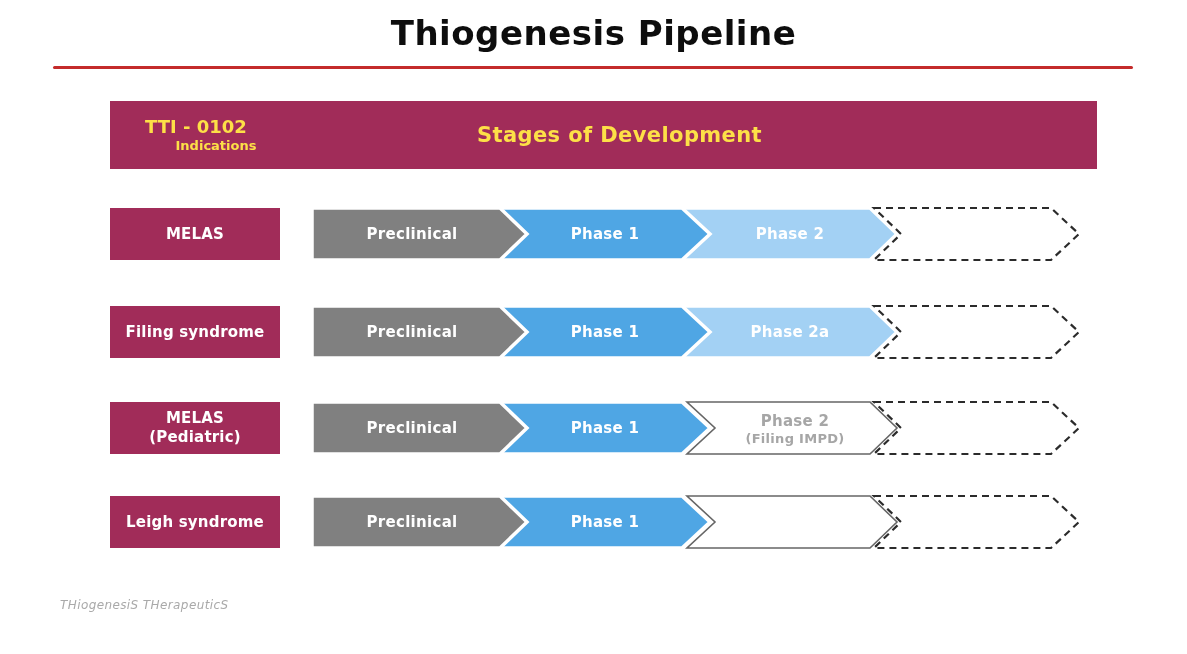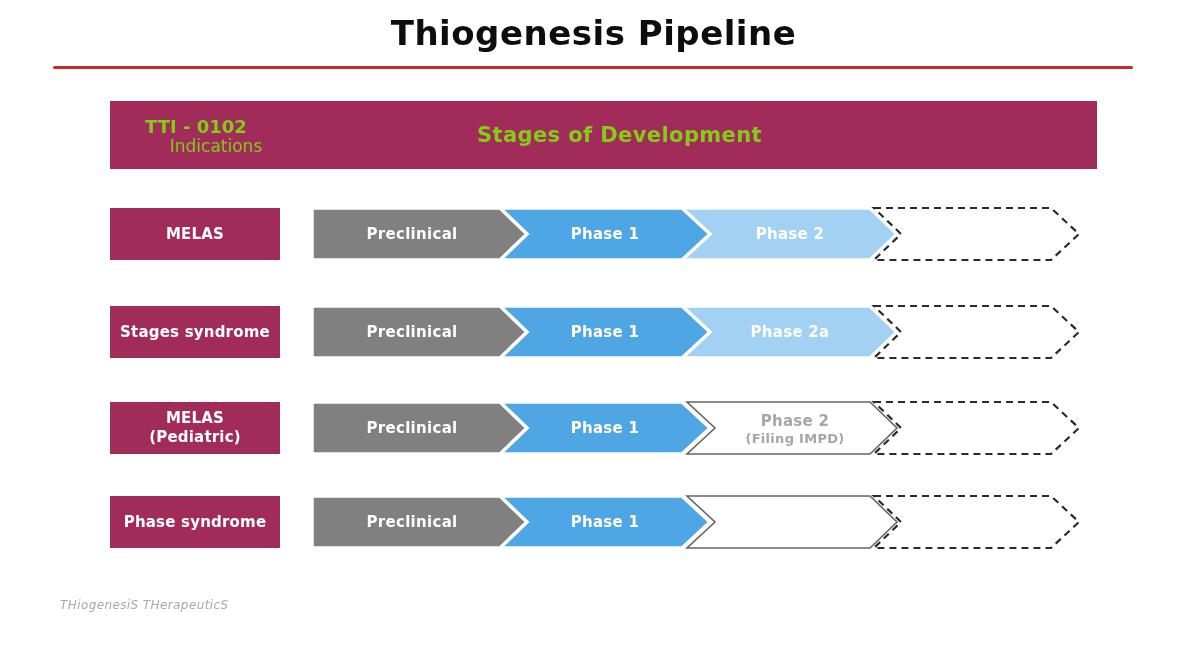--- a/index.html
+++ b/index.html
@@ -10,28 +10,28 @@
   .title{
     position:absolute;top:12px;left:0;right:0;text-align:center;
     font-size:34px;font-weight:bold;color:#0d0d0d;letter-spacing:.5px;margin:1px;
   }
   .accent-line{
     position:absolute;top:66px;left:53px;width:1080px;height:3px;
     background:var(--accent_line);border-radius:2px;
   }
   .header-bar{
     position:absolute;top:101px;left:110px;width:987px;height:68px;
-    background:var(--maroon);color:#84cc16;
+    background:var(--maroon);color:#fde047;
   }
   .header-left{
     position:absolute;left:0;top:0;width:172px;height:100%;
     display:flex;flex-direction:column;justify-content:center;align-items:center;
   }
   .header-left .product{font-size:18px;font-weight:bold;line-height:22px;}
-  .header-left .product-sub{font-size:17px;font-weight:normal;line-height:16px;margin-left:40px;}
+  .header-left .product-sub{font-size:13px;font-weight:bold;line-height:16px;margin-left:40px;}
   .header-title{
     position:absolute;left:0;right:0;top:0;height:100%;
     display:flex;align-items:center;justify-content:center;
     font-size:21px;font-weight:bold;letter-spacing:.4px;margin-left:32px;
   }
   .row-label{
     position:absolute;left:110px;width:170px;height:52px;
     background:var(--maroon);color:#fff;font-weight:bold;font-size:15px;
     display:flex;flex-direction:column;justify-content:center;align-items:center;
     text-align:right;line-height:19px;letter-spacing:.2px;
@@ -77,21 +77,21 @@
     <polygon class="s-lblue" points="370,2 558,2 585,28 558,54 370,54"></polygon>
     <polygon class="s-blue" points="188,2 370,2 398,28 370,54 188,54"></polygon>
     <polygon class="s-gray" points="0,2 188,2 215,28 188,54 0,54"></polygon>
     <polygon class="s-dashed" points="562,2 739,2 767,28 739,54 562,54 589,28"></polygon>
     <text class="a-text" x="100" y="33">Preclinical</text>
     <text class="a-text" x="293" y="33">Phase 1</text>
     <text class="a-text" x="478" y="33">Phase 2</text>
   </svg>
 
   <div class="row-label" style="top:306px">
-    <span>Stages syndrome</span>
+    <span>Filing syndrome</span>
   </div>
   <svg class="row-arrows" style="top:304px" viewBox="0 0 770 56">
     <polygon class="s-lblue" points="370,2 558,2 585,28 558,54 370,54"></polygon>
     <polygon class="s-blue" points="188,2 370,2 398,28 370,54 188,54"></polygon>
     <polygon class="s-gray" points="0,2 188,2 215,28 188,54 0,54"></polygon>
     <polygon class="s-dashed" points="562,2 739,2 767,28 739,54 562,54 589,28"></polygon>
     <text class="a-text" x="100" y="33">Preclinical</text>
     <text class="a-text" x="293" y="33">Phase 1</text>
     <text class="a-text" x="478" y="33">Phase 2a</text>
   </svg>
@@ -105,21 +105,21 @@
     <polygon class="s-blue" points="188,2 370,2 398,28 370,54 188,54"></polygon>
     <polygon class="s-gray" points="0,2 188,2 215,28 188,54 0,54"></polygon>
     <polygon class="s-dashed" points="562,2 739,2 767,28 739,54 562,54 589,28"></polygon>
     <text class="a-text" x="100" y="33">Preclinical</text>
     <text class="a-text" x="293" y="33">Phase 1</text>
     <text class="a-text-gray" x="483" y="26">Phase 2</text>
     <text class="a-text-gray-sub" x="483" y="43">(Filing IMPD)</text>
   </svg>
 
   <div class="row-label" style="top:496px">
-    <span>Phase syndrome</span>
+    <span>Leigh syndrome</span>
   </div>
   <svg class="row-arrows" style="top:494px" viewBox="0 0 770 56">
     <polygon class="s-outline" points="375,2 558,2 585,28 558,54 375,54 403,28"></polygon>
     <polygon class="s-blue" points="188,2 370,2 398,28 370,54 188,54"></polygon>
     <polygon class="s-gray" points="0,2 188,2 215,28 188,54 0,54"></polygon>
     <polygon class="s-dashed" points="562,2 739,2 767,28 739,54 562,54 589,28"></polygon>
     <text class="a-text" x="100" y="33">Preclinical</text>
     <text class="a-text" x="293" y="33">Phase 1</text>
   </svg>
 

